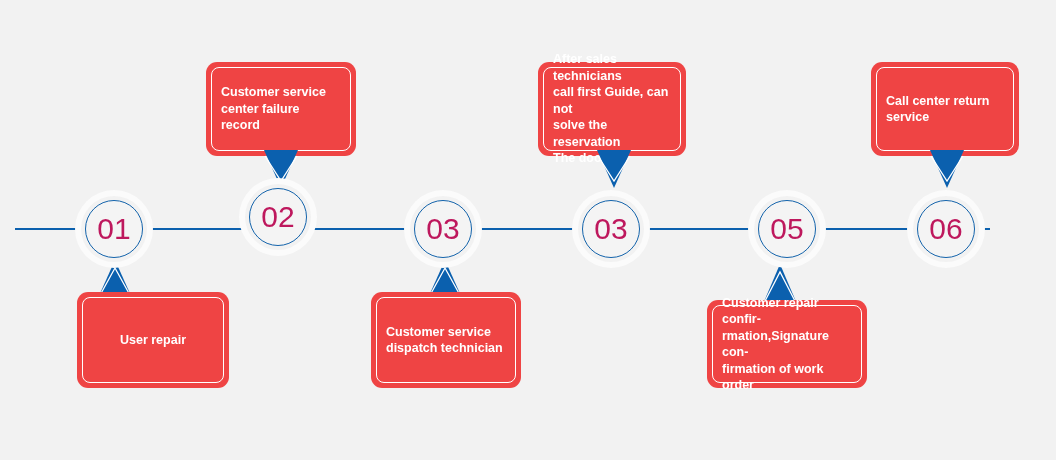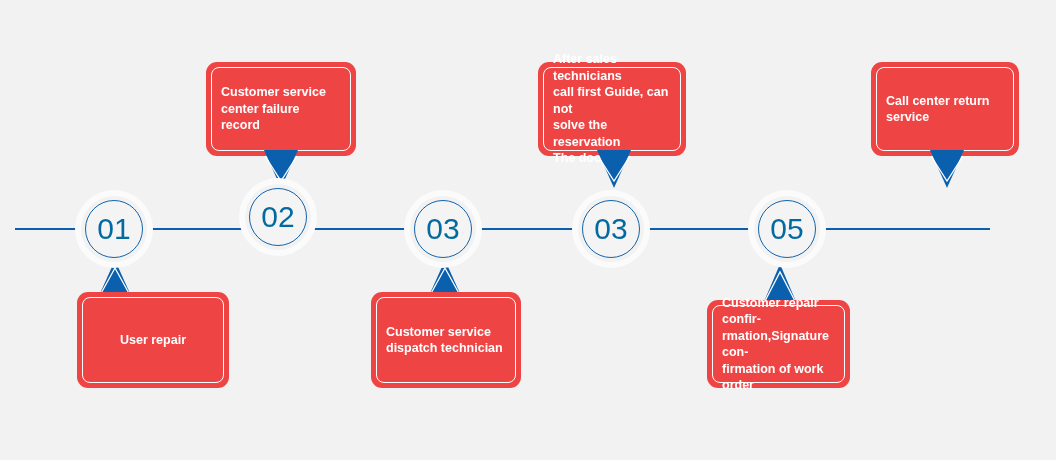--- a/index.html
+++ b/index.html
@@ -51,21 +51,21 @@
     border-radius: 50%;
     border: 1.6px solid #1363ab;
     background: #f4f4f4;
     box-sizing: border-box;
   }
   .step-num {
     position: relative;
     font-size: 30px;
     line-height: 30px;
     font-weight: 400;
-    color: #0369a1;
+    color: #be185d;
     letter-spacing: 0px;
     font-family: "Liberation Sans", sans-serif;
   }
 
   
   .bubble {
     position: absolute;
     background: #ef4444;
     border-radius: 11px;
     box-sizing: border-box;
@@ -111,21 +111,21 @@
   .n4 { left: 578px; top: 196px; }
   .n5 { left: 754px; top: 196px; }
   .n6 { left: 913px; top: 196px; }
 
   .b2 { left: 206px; top: 62px;  width: 150px; height: 94px; }
   .b4 { left: 538px; top: 62px;  width: 148px; height: 94px; }
   .b6 { left: 871px; top: 62px;  width: 148px; height: 94px; }
 
   .b1 { left: 37px;  top: 292px; width: 152px; height: 96px; margin-left: 40px; }
   .b3 { left: 371px; top: 292px; width: 150px; height: 96px; }
-  .b5 { left: 707px; top: 300px; width: 143px; height: 88px; text-decoration: underline; }
+  .b5 { left: 707px; top: 300px; width: 160px; height: 88px; text-decoration: underline; }
 </style>
 </head>
 <body>
 
 <div id="stage">
 
   <div class="axis-line"></div>
 
   <div class="bubble b2">
     <div class="bubble-inner">
@@ -208,14 +208,18 @@
     <span class="step-num">03</span>
   </div>
   <div class="step-node n4">
     <div class="step-ring"></div>
     <span class="step-num">03</span>
   </div>
   <div class="step-node n5">
     <div class="step-ring"></div>
     <span class="step-num">05</span>
   </div>
+  <div class="step-node n6">
+    <div class="step-ring"></div>
+    <span class="step-num">06</span>
+  </div>
 
 </div>
 
 </body></html>

